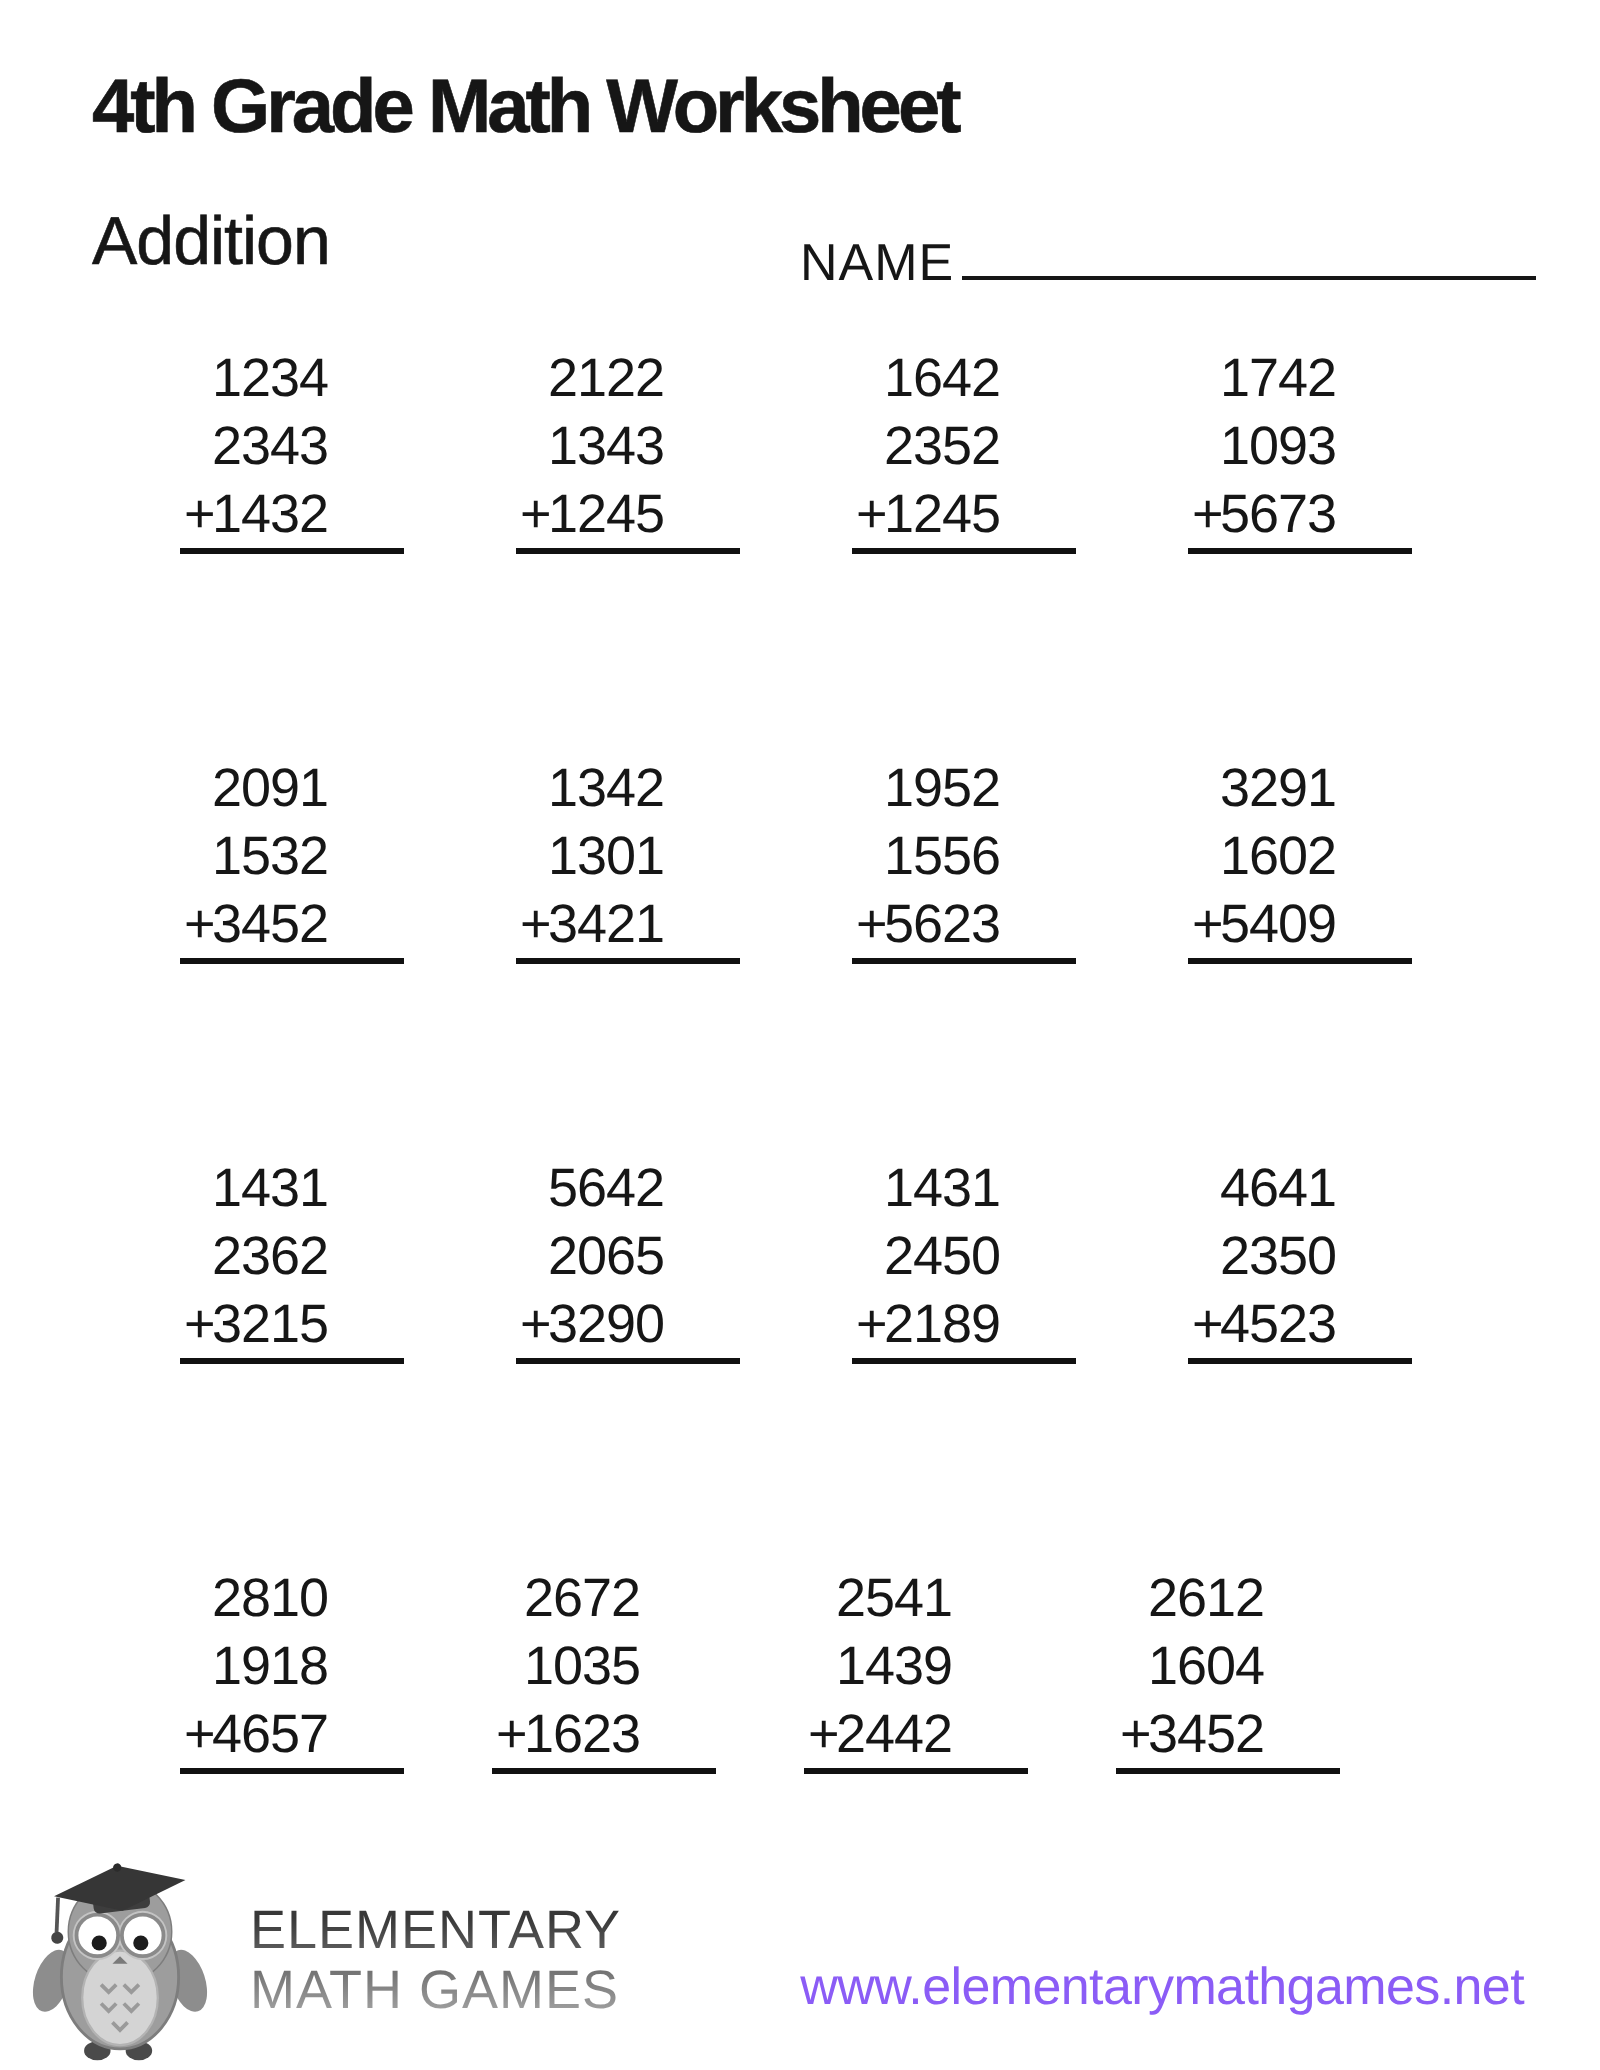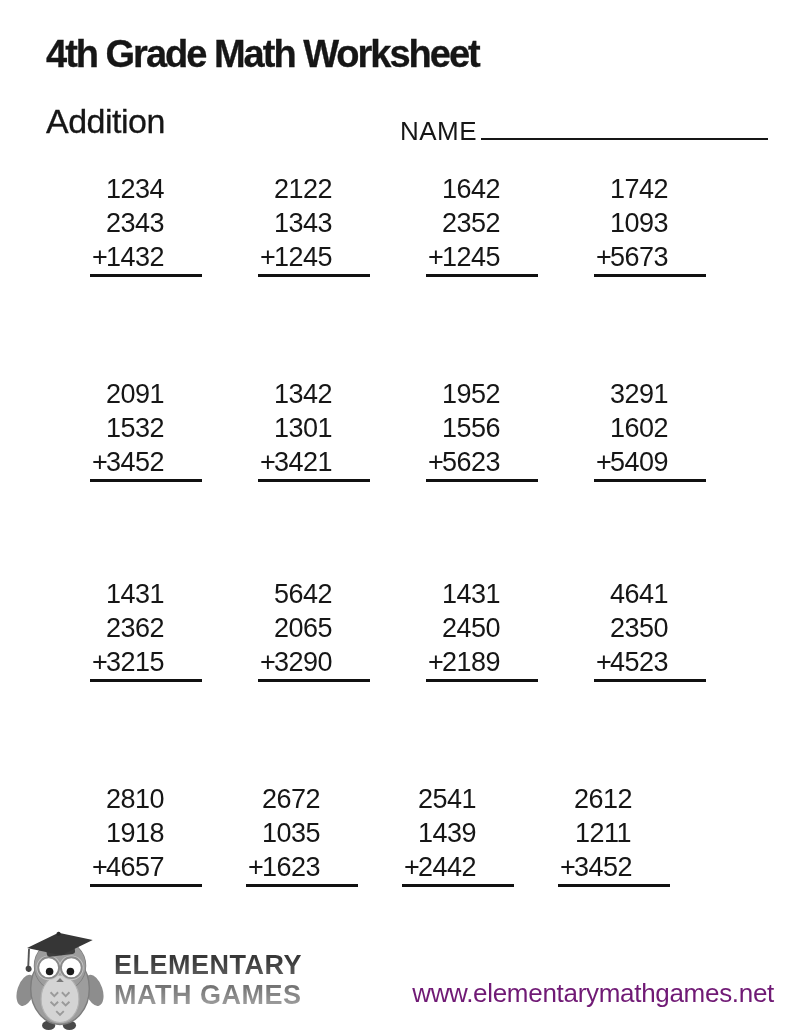--- a/index.html
+++ b/index.html
@@ -53,41 +53,41 @@
   }
   .addend{padding-right:22px;}
   .addend-last{position:relative;padding-right:22px;}
   .plus{position:absolute;left:2px;top:0;letter-spacing:0;}
   .footer-logo{
     position:absolute;left:14px;top:928px;
     display:flex;align-items:center;
   }
   .owl{width:92px;height:104px;}
   .logo-text{
-    margin-left:8px;
-    font-weight:bold;
+    margin-left:19px;
+    font-weight:normal;
     line-height:30px;
     letter-spacing:0.5px;
     white-space:nowrap;
     color:#5c5c5c;
   }
   .logo-line1{font-size:27px;}
   .logo-line2{font-size:27px;}
   @supports ((-webkit-background-clip:text) or (background-clip:text)){
     .logo-text{
       background:linear-gradient(180deg,#383838 15%,#a2a2a2 95%);
       -webkit-background-clip:text;
       background-clip:text;
       color:transparent;
     }
   }
   .site-url{
-    position:absolute;right:26px;top:978px;
+    position:absolute;right:38px;top:978px;
     font-size:26px;letter-spacing:-0.3px;
-    color:#701a75;white-space:nowrap;
+    color:#8b5cf6;white-space:nowrap;
   }
 </style>
 </head>
 <body>
 
 <div class="sheet">
 
   <div class="page-title">4th Grade Math Worksheet</div>
 
   <div class="subtitle">Addition</div>
@@ -173,21 +173,21 @@
         <div class="addend">1035</div>
         <div class="addend-last"><span class="plus">+</span><span>1623</span></div>
       </div>
       <div class="problem">
         <div class="addend">2541</div>
         <div class="addend">1439</div>
         <div class="addend-last"><span class="plus">+</span><span>2442</span></div>
       </div>
       <div class="problem">
         <div class="addend">2612</div>
-        <div class="addend">1211</div>
+        <div class="addend">1604</div>
         <div class="addend-last"><span class="plus">+</span><span>3452</span></div>
       </div>
     </div>
 
   <div class="footer-logo">
     <svg class="owl" viewBox="0 0 92 110">
 
       <ellipse cx="34" cy="103" rx="7" ry="5" fill="#4a4a4a"></ellipse>
       <ellipse cx="56" cy="103" rx="7" ry="5" fill="#4a4a4a"></ellipse>
 

